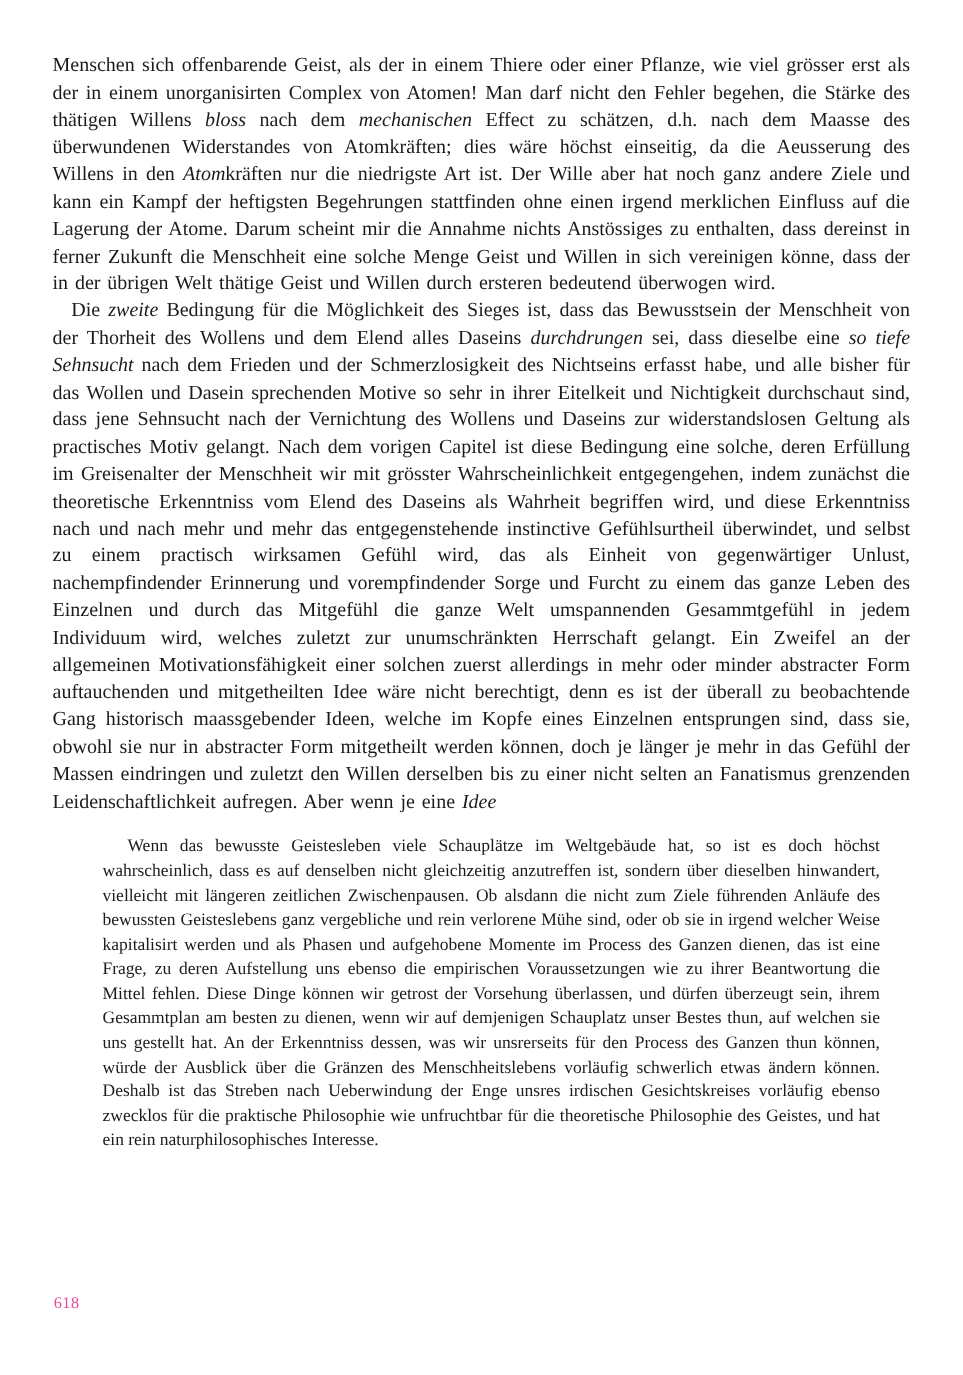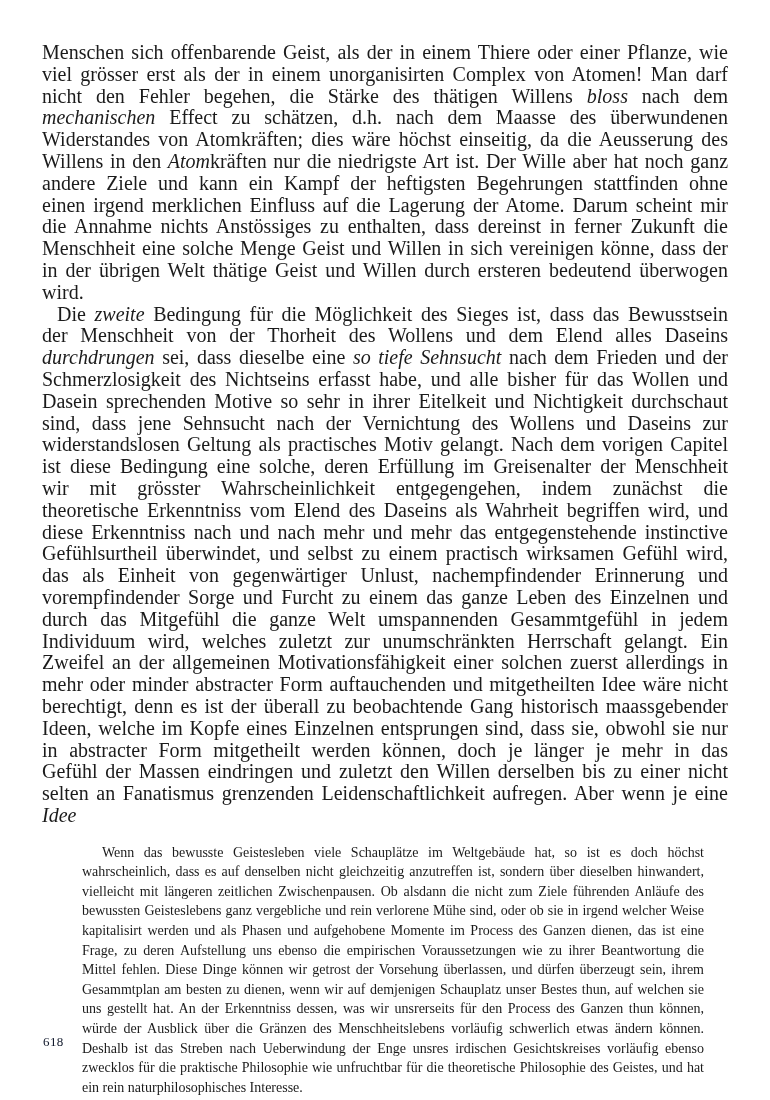--- a/index.html
+++ b/index.html
@@ -13,21 +13,21 @@
     height: 1100px;
     background: #ffffff;
     color: #1b1b1b;
     font-family: "Liberation Serif", serif;
     box-sizing: border-box;
     padding: 42px 42px 0 42px;
     overflow: hidden;
   }
   .main-text p {
     margin: 0;
-    font-size: 20px;
+    font-size: 16px;
     line-height: 21.8px;
     text-align: justify;
     word-spacing: 1.5px;
   }
   .main-text p.indent {
     text-indent: 15px;
   }
   .main-text em, .footnote em {
     font-style: italic;
   }
@@ -44,21 +44,21 @@
   }
   .footnote p.indent {
     text-indent: 20px;
   }
   .page-number {
     position: absolute;
     left: 43px;
     top: 1034px;
     font-size: 13px;
     letter-spacing: 0.4px;
-    color: #0f172a;
+    color: #ec4899;
   }
 </style>
 </head>
 <body>
 
 <div class="page">
   <main class="main-text">
       <p><span>Menschen sich offenbarende Geist, als der in einem Thiere oder einer Pflanze, wie viel grösser erst als der in einem unorganisirten Complex von Atomen! Man darf nicht den Fehler begehen, die Stärke des thätigen Willens </span><em>bloss</em><span> nach dem </span><em>mechanischen</em><span> Effect zu schätzen, d.h. nach dem Maasse des überwundenen Widerstandes von Atomkräften; dies wäre höchst einseitig, da die Aeusserung des Willens in den </span><em>Atom</em><span>kräften nur die niedrigste Art ist. Der Wille aber hat noch ganz andere Ziele und kann ein Kampf der heftigsten Begehrungen stattfinden ohne einen irgend merklichen Einfluss auf die Lagerung der Atome. Darum scheint mir die Annahme nichts Anstössiges zu enthalten, dass dereinst in ferner Zukunft die Menschheit eine solche Menge Geist und Willen in sich vereinigen könne, dass der in der übrigen Welt thätige Geist und Willen durch ersteren bedeutend überwogen wird.</span></p>
       <p class="indent"><span>Die </span><em>zweite</em><span> Bedingung für die Möglichkeit des Sieges ist, dass das Bewusstsein der Menschheit von der Thorheit des Wollens und dem Elend alles Daseins </span><em>durchdrungen</em><span> sei, dass dieselbe eine </span><em>so tiefe Sehnsucht</em><span> nach dem Frieden und der Schmerzlosigkeit des Nichtseins erfasst habe, und alle bisher für das Wollen und Dasein sprechenden Motive so sehr in ihrer Eitelkeit und Nichtigkeit durchschaut sind, dass jene Sehnsucht nach der Vernichtung des Wollens und Daseins zur widerstandslosen Geltung als practisches Motiv gelangt. Nach dem vorigen Capitel ist diese Bedingung eine solche, deren Erfüllung im Greisenalter der Menschheit wir mit grösster Wahrscheinlichkeit entgegengehen, indem zunächst die theoretische Erkenntniss vom Elend des Daseins als Wahrheit begriffen wird, und diese Erkenntniss nach und nach mehr und mehr das entgegenstehende instinctive Gefühlsurtheil überwindet, und selbst zu einem practisch wirksamen Gefühl wird, das als Einheit von gegenwärtiger Unlust, nachempfindender Erinnerung und vorempfindender Sorge und Furcht zu einem das ganze Leben des Einzelnen und durch das Mitgefühl die ganze Welt umspannenden Gesammtgefühl in jedem Individuum wird, welches zuletzt zur unumschränkten Herrschaft gelangt. Ein Zweifel an der allgemeinen Motivationsfähigkeit einer solchen zuerst allerdings in mehr oder minder abstracter Form auftauchenden und mitgetheilten Idee wäre nicht berechtigt, denn es ist der überall zu beobachtende Gang historisch maassgebender Ideen, welche im Kopfe eines Einzelnen entsprungen sind, dass sie, obwohl sie nur in abstracter Form mitgetheilt werden können, doch je länger je mehr in das Gefühl der Massen eindringen und zuletzt den Willen derselben bis zu einer nicht selten an Fanatismus grenzenden Leidenschaftlichkeit aufregen. Aber wenn je eine </span><em>Idee</em></p>
     </main>

